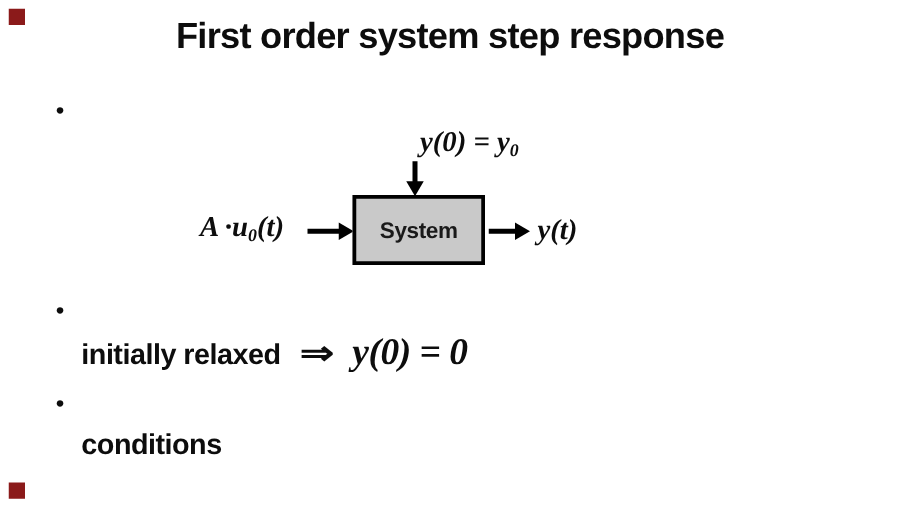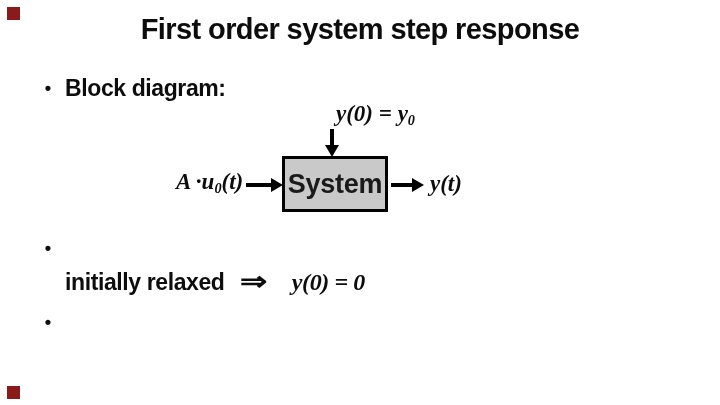--- a/index.html
+++ b/index.html
@@ -38,21 +38,21 @@
   }
   
   .diag-label{
     position:absolute;font-size:23px;line-height:24px;white-space:nowrap;
   }
   .system-box{
     position:absolute;left:282px;top:156px;width:100px;height:50px;
     border:3px solid #000;display:flex;align-items:center;justify-content:center;
   }
   .system-box span{
-    font-size:27px;font-weight:bold;letter-spacing:-0.3px;color:#1a1a1a;
+    font-size:18px;font-weight:bold;letter-spacing:-0.3px;color:#1a1a1a;
   }
   .arrow-shaft-h{position:absolute;height:4px;background:#000;}
   .arrow-shaft-v{position:absolute;width:4px;background:#000;}
   .arrow-head-right{
     position:absolute;width:0;height:0;
     border-top:7px solid transparent;border-bottom:7px solid transparent;
     border-left:12px solid #000;
   }
   .arrow-head-down{
     position:absolute;width:0;height:0;
@@ -63,50 +63,50 @@
 </head>
 <body>
 
 <div class="corner-square top" style="background: rgb(139, 26, 26);"></div>
 <div class="corner-square bottom" style="background: rgb(139, 26, 26);"></div>
 
 <div class="slide-title">First order system step response</div>
 
 <div class="bullet-row" style="top:72px;">
   <span class="bullet-glyph">•</span>
-  <span class="bullet-text">Block diagram:</span>
 </div>
 
 <div>
   <div class="diag-label math" style="left:288px;top:102px;margin-left:48px;"><span>y(0) = y</span><sub>0</sub></div>
 
   <div class="arrow-shaft-v" style="left:330px;top:129px;height:19px;"></div>
   <div class="arrow-head-down" style="left:325px;top:145px;"></div>
 
-  <div class="diag-label math" style="left:176px;top:170px;"><span>A ·u</span><sub>0</sub><span>(t)</span></div>
+  <div class="diag-label math" style="left:160px;top:170px;"><span>A ·u</span><sub>0</sub><span>(t)</span></div>
 
   <div class="arrow-shaft-h" style="left:246px;top:183px;width:28px;"></div>
   <div class="arrow-head-right" style="left:271px;top:178px;"></div>
 
   <div class="system-box" style="background:#C9C9C9;">
     <span>System</span>
   </div>
 
   <div class="arrow-shaft-h" style="left:391px;top:183px;width:24px;"></div>
   <div class="arrow-head-right" style="left:412px;top:178px;"></div>
 
   <div class="diag-label math" style="left:430px;top:172px;">y(t)</div>
 </div>
 
 <div class="bullet-row" style="top:232px;">
   <span class="bullet-glyph">•</span>
   <span class="bullet-text">
     <br>
-    <span>initially relaxed</span><span class="implies">⇒</span><span class="math" style="font-size:24px;margin-left:18px;">y(0) = 0</span>
+    <span>initially relaxed</span><span class="implies">⇒</span><span class="math" style="font-size:30px;margin-left:8px;">y(0) = 0</span>
   </span>
 </div>
 
 <div class="bullet-row" style="top:306px;">
   <span class="bullet-glyph">•</span>
   <span class="bullet-text">
     <br>
+    <span>conditions</span>
   </span>
 </div>
 
 </body></html>

